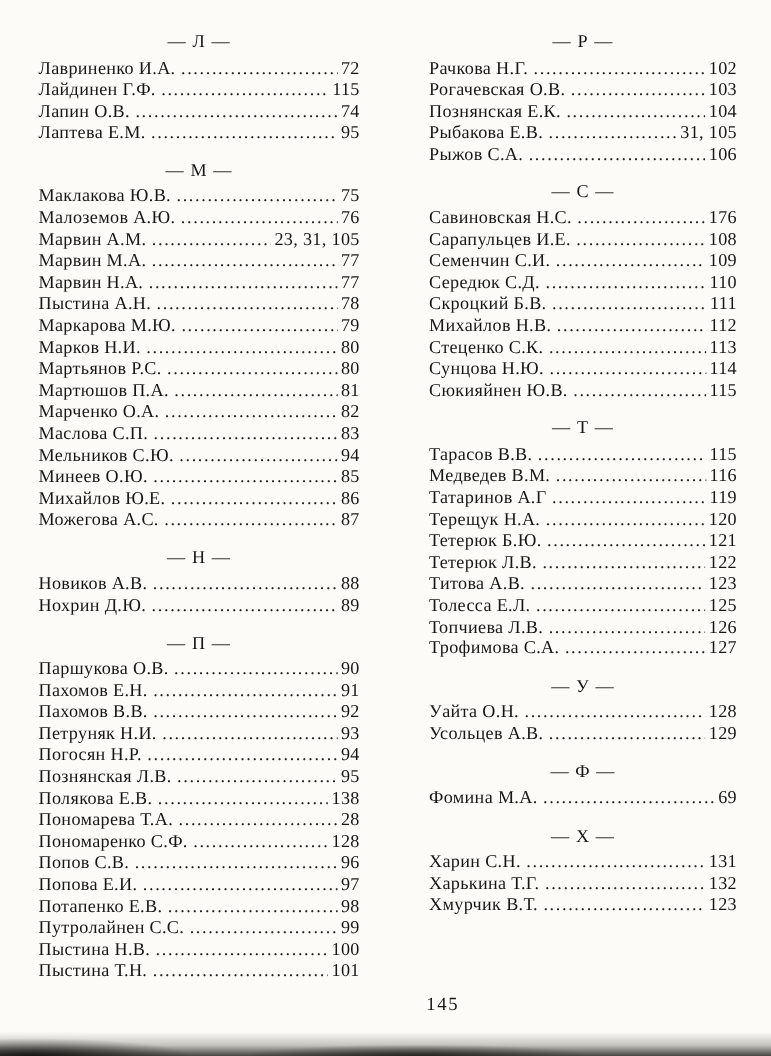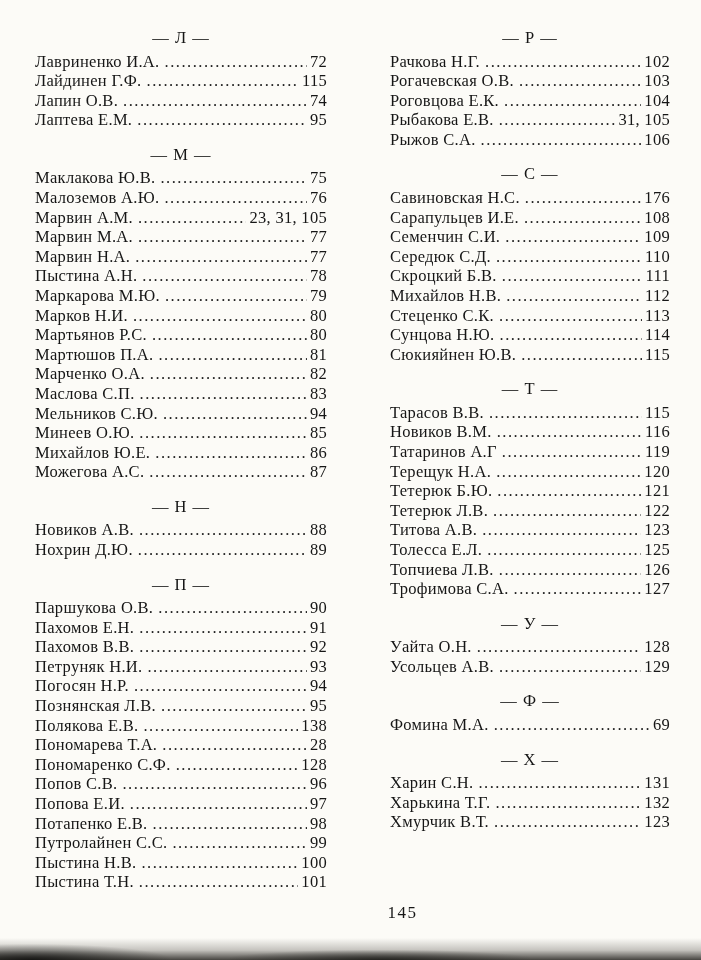--- a/index.html
+++ b/index.html
@@ -303,21 +303,21 @@
         <span class="name">Рачкова Н.Г.</span>
         <span class="dots"></span>
         <span class="pg">102</span>
       </div>
       <div class="entry">
         <span class="name">Рогачевская О.В.</span>
         <span class="dots"></span>
         <span class="pg">103</span>
       </div>
       <div class="entry">
-        <span class="name">Роговцова Е.К.</span>
+        <span class="name">Познянская Е.К.</span>
         <span class="dots"></span>
         <span class="pg">104</span>
       </div>
       <div class="entry">
         <span class="name">Рыбакова Е.В.</span>
         <span class="dots"></span>
         <span class="pg">31, 105</span>
       </div>
       <div class="entry">
         <span class="name">Рыжов С.А.</span>
@@ -370,21 +370,21 @@
         <span class="dots"></span>
         <span class="pg">115</span>
       </div>
       <div class="section-heading">— Т —</div>
       <div class="entry">
         <span class="name">Тарасов В.В.</span>
         <span class="dots"></span>
         <span class="pg">115</span>
       </div>
       <div class="entry">
-        <span class="name">Новиков В.М.</span>
+        <span class="name">Медведев В.М.</span>
         <span class="dots"></span>
         <span class="pg">116</span>
       </div>
       <div class="entry">
         <span class="name">Татаринов А.Г</span>
         <span class="dots"></span>
         <span class="pg">119</span>
       </div>
       <div class="entry">
         <span class="name">Терещук Н.А.</span>

